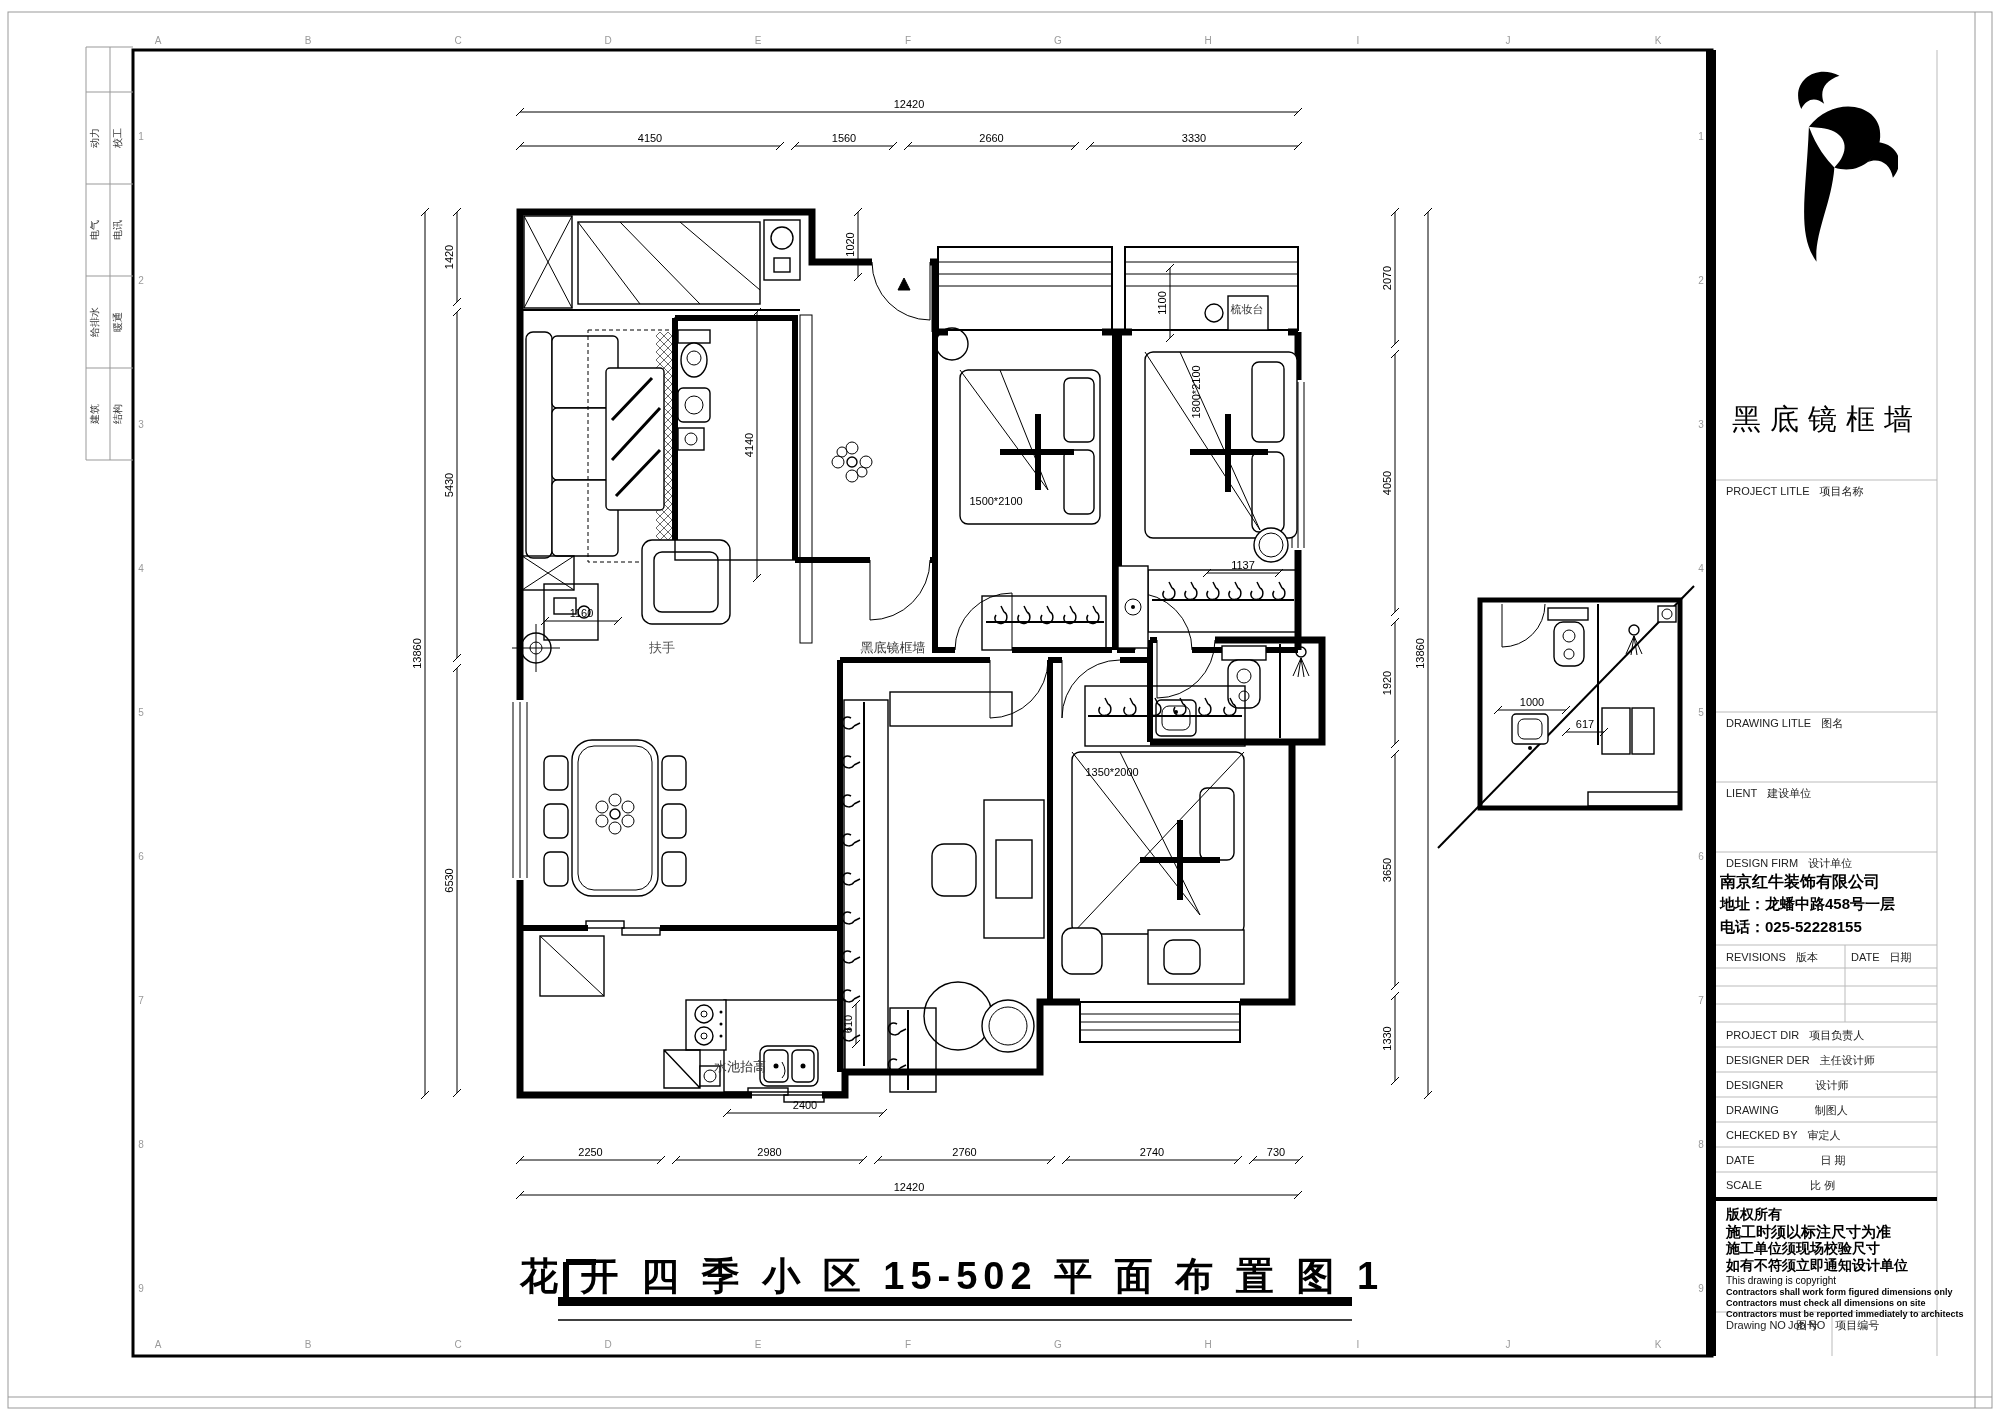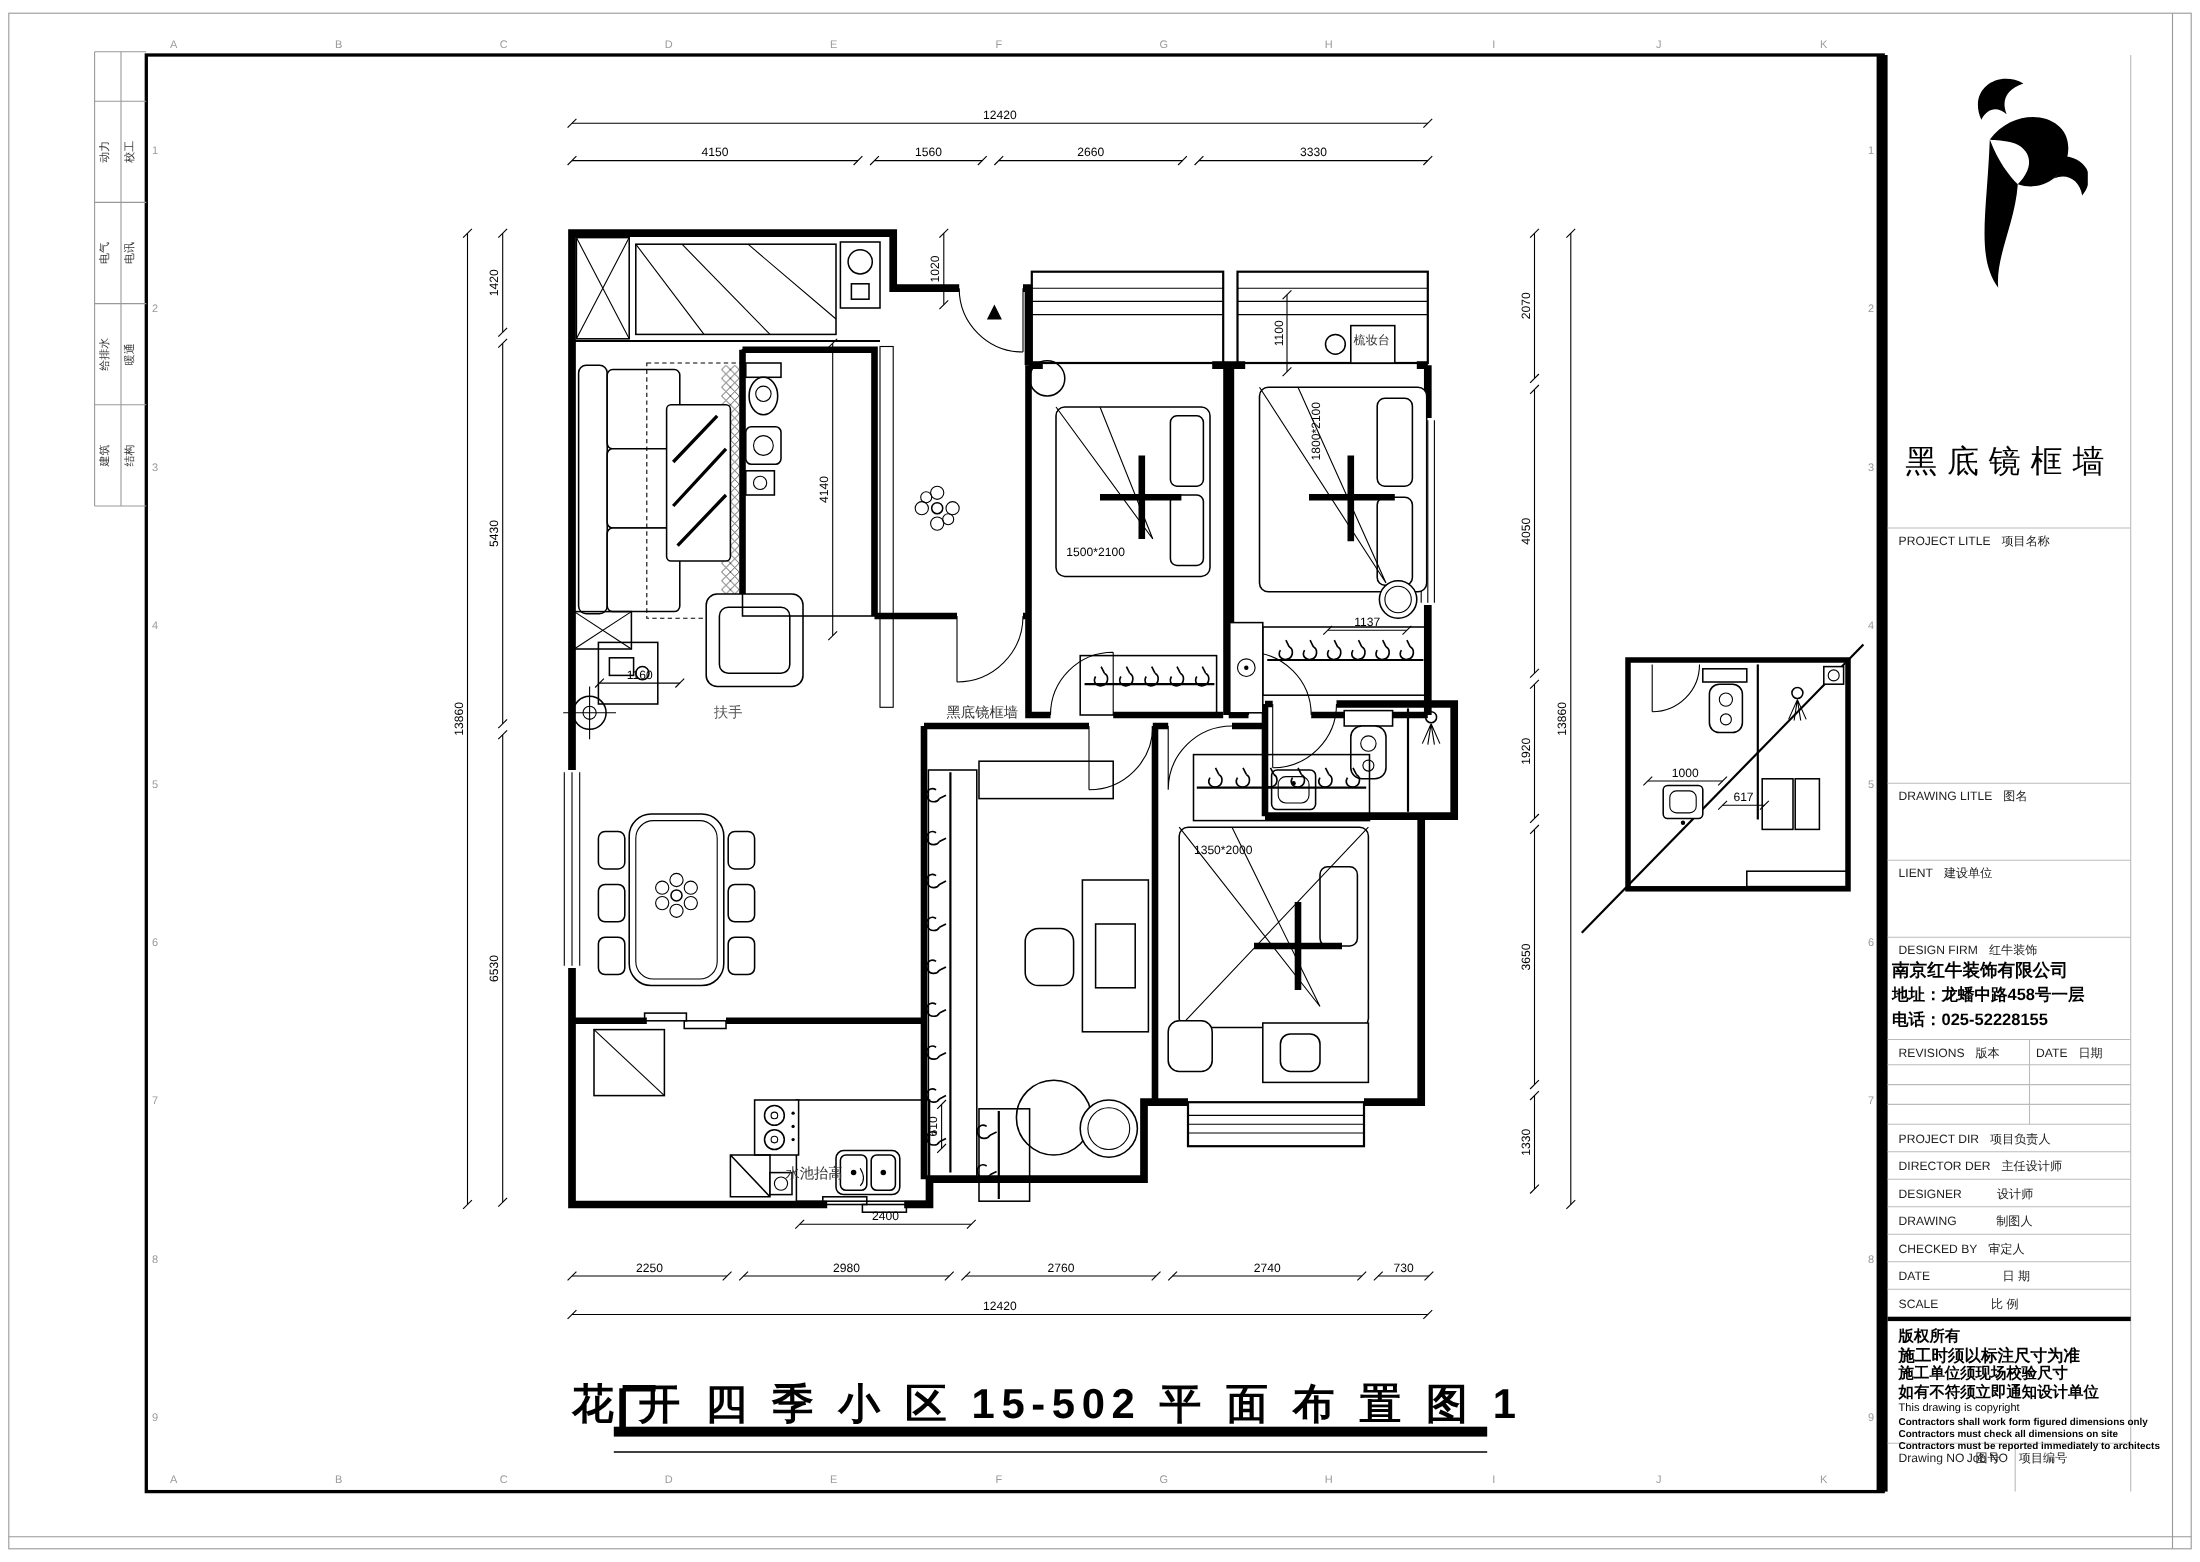--- a/index.html
+++ b/index.html
@@ -596,37 +596,37 @@
   <div class="tb-row" style="top:484px">
     <span>PROJECT LITLE</span><span class="zh">项目名称</span>
   </div>
   <div class="tb-row" style="top:716px">
     <span>DRAWING LITLE</span><span class="zh">图名</span>
   </div>
   <div class="tb-row" style="top:786px">
     <span>LIENT</span><span class="zh">建设单位</span>
   </div>
   <div class="tb-row" style="top:856px">
-    <span>DESIGN FIRM</span><span class="zh">红牛装饰</span>
+    <span>DESIGN FIRM</span><span class="zh">设计单位</span>
   </div>
   <div class="tb-center" style="top:872px;font-size:16px;font-weight:bold">南京红牛装饰有限公司</div>
   <div class="tb-center" style="top:895px;font-size:15px;font-weight:bold">地址：龙蟠中路458号一层</div>
   <div class="tb-center" style="top:918px;font-size:15px;font-weight:bold">电话：025-52228155</div>
 
   <div class="tb-row" style="top:950px">
     <span>REVISIONS</span><span class="zh">版本</span>
   </div>
   <div class="tb-row" style="top:950px;left:1851px;width:84px">
     <span>DATE</span><span class="zh">日期</span>
   </div>
   <div class="tb-row" style="top:1028px">
     <span>PROJECT DIR</span><span class="zh">项目负责人</span>
   </div>
   <div class="tb-row" style="top:1053px">
-    <span>DIRECTOR DER</span><span class="zh">主任设计师</span>
+    <span>DESIGNER DER</span><span class="zh">主任设计师</span>
   </div>
   <div class="tb-row" style="top:1078px">
     <span>DESIGNER</span><span class="zh" style="margin-left:32px">设计师</span>
   </div>
   <div class="tb-row" style="top:1103px">
     <span>DRAWING</span><span class="zh" style="margin-left:36px">制图人</span>
   </div>
   <div class="tb-row" style="top:1128px">
     <span>CHECKED BY</span><span class="zh">审定人</span>
   </div>

